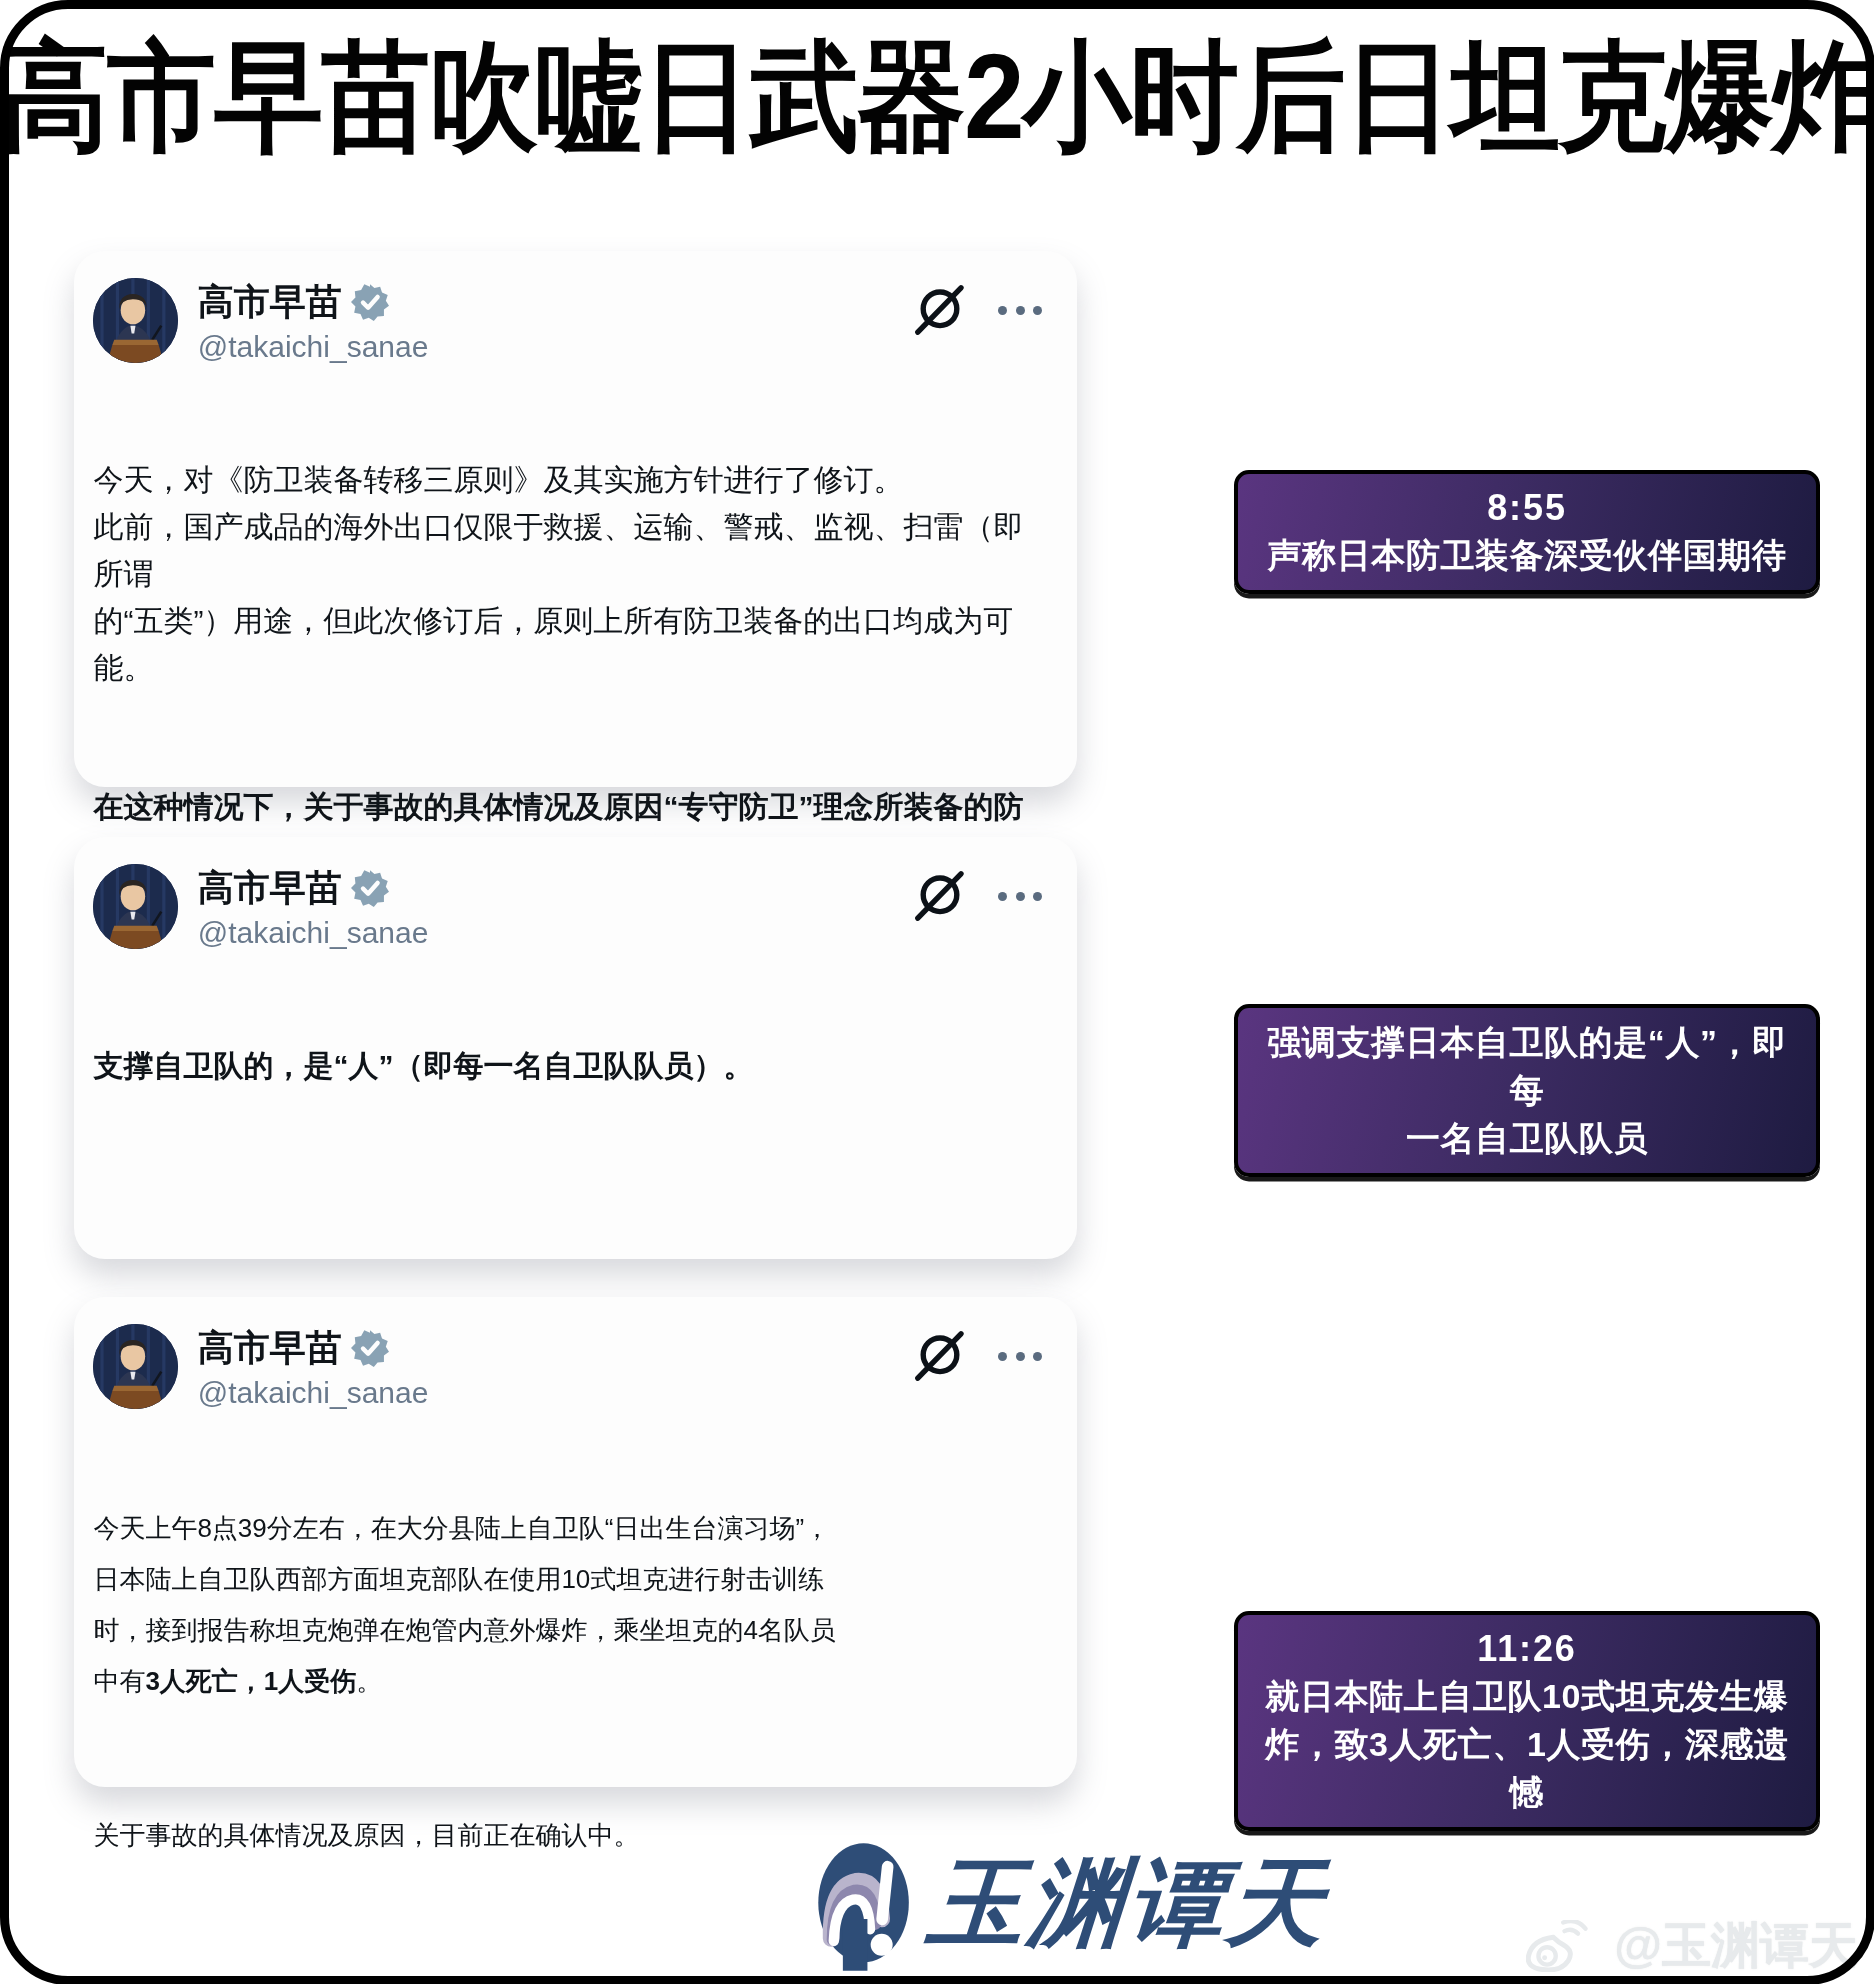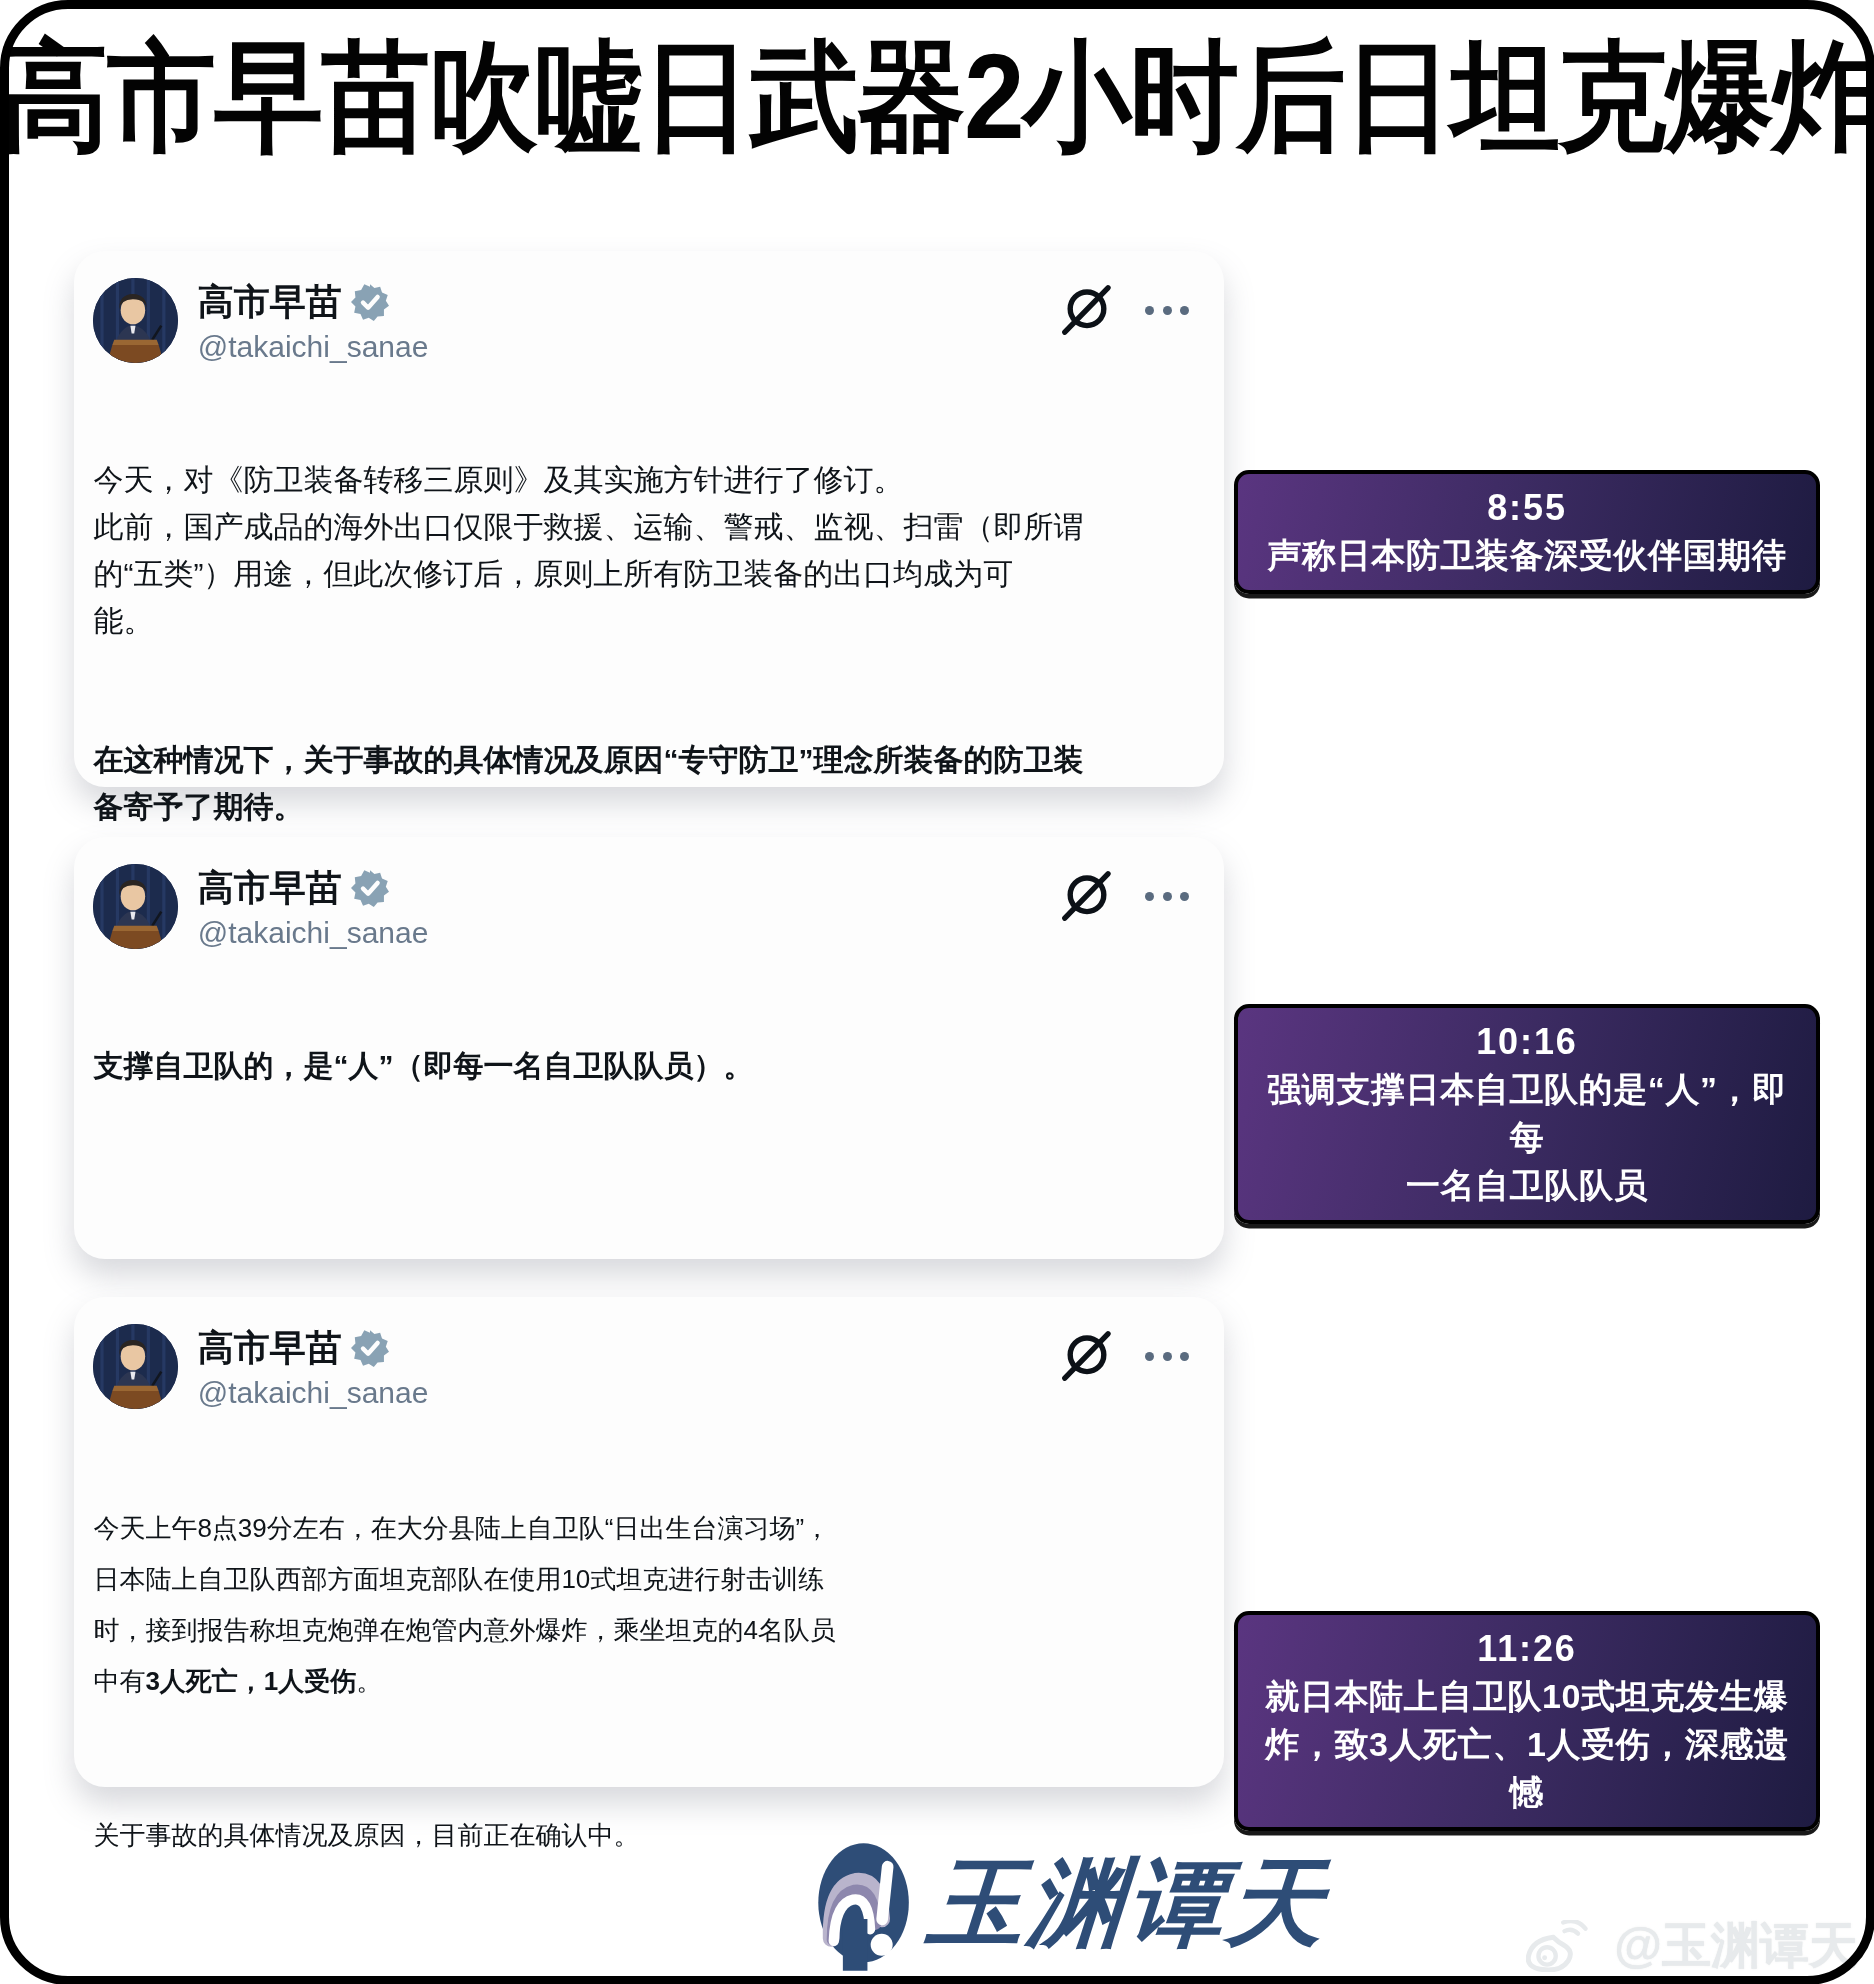--- a/index.html
+++ b/index.html
@@ -11,21 +11,21 @@
     position:absolute;inset:0;border:9px solid #000;border-radius:68px;
     pointer-events:none;box-sizing:border-box;
   }
   .page-title{
     position:absolute;top:17px;left:0;width:100%;text-align:center;
     font-size:109px;font-weight:900;color:#030303;letter-spacing:-1.9px;
     transform:scaleY(1.10);transform-origin:top center;white-space:nowrap;
   }
   
   .card{
-    position:absolute;left:74px;width:1150px;background:#fdfdfd;
+    position:absolute;left:74px;width:1003px;background:#fdfdfd;
     border-radius:31px;box-sizing:border-box;padding:27px 31px 26px 19.4px;
     box-shadow:0 17px 30px rgba(125,130,142,0.30);
   }
   .card1{top:251px;height:536px;}
   .card2{top:837px;height:422px;}
   .card3{top:1297px;height:490px;}
   .card-header{position:relative;display:flex;align-items:flex-start;}
   .avatar{
     width:85px;height:85px;border-radius:50%;overflow:hidden;flex:0 0 85px;
     background:#1c2b4d;
@@ -230,21 +230,20 @@
 中有</span><span class="bold">3人死亡，1人受伤</span><span>。</span></div>
       <div class="para-gap">关于事故的具体情况及原因，目前正在确认中。</div>
     </div>
   </div>
 
   <div class="badge badge1">
     <div class="time">8:55</div>
     <div class="btext">声称日本防卫装备深受伙伴国期待</div>
   </div>
   <div class="badge badge2">
-    <div class="time">10:16</div>
     <div class="btext">强调支撑日本自卫队的是“人”，即每
 一名自卫队队员</div>
   </div>
   <div class="badge badge3">
     <div class="time">11:26</div>
     <div class="btext">就日本陆上自卫队10式坦克发生爆
 炸，致3人死亡、1人受伤，深感遗憾</div>
   </div>
 
   <div class="brand">

